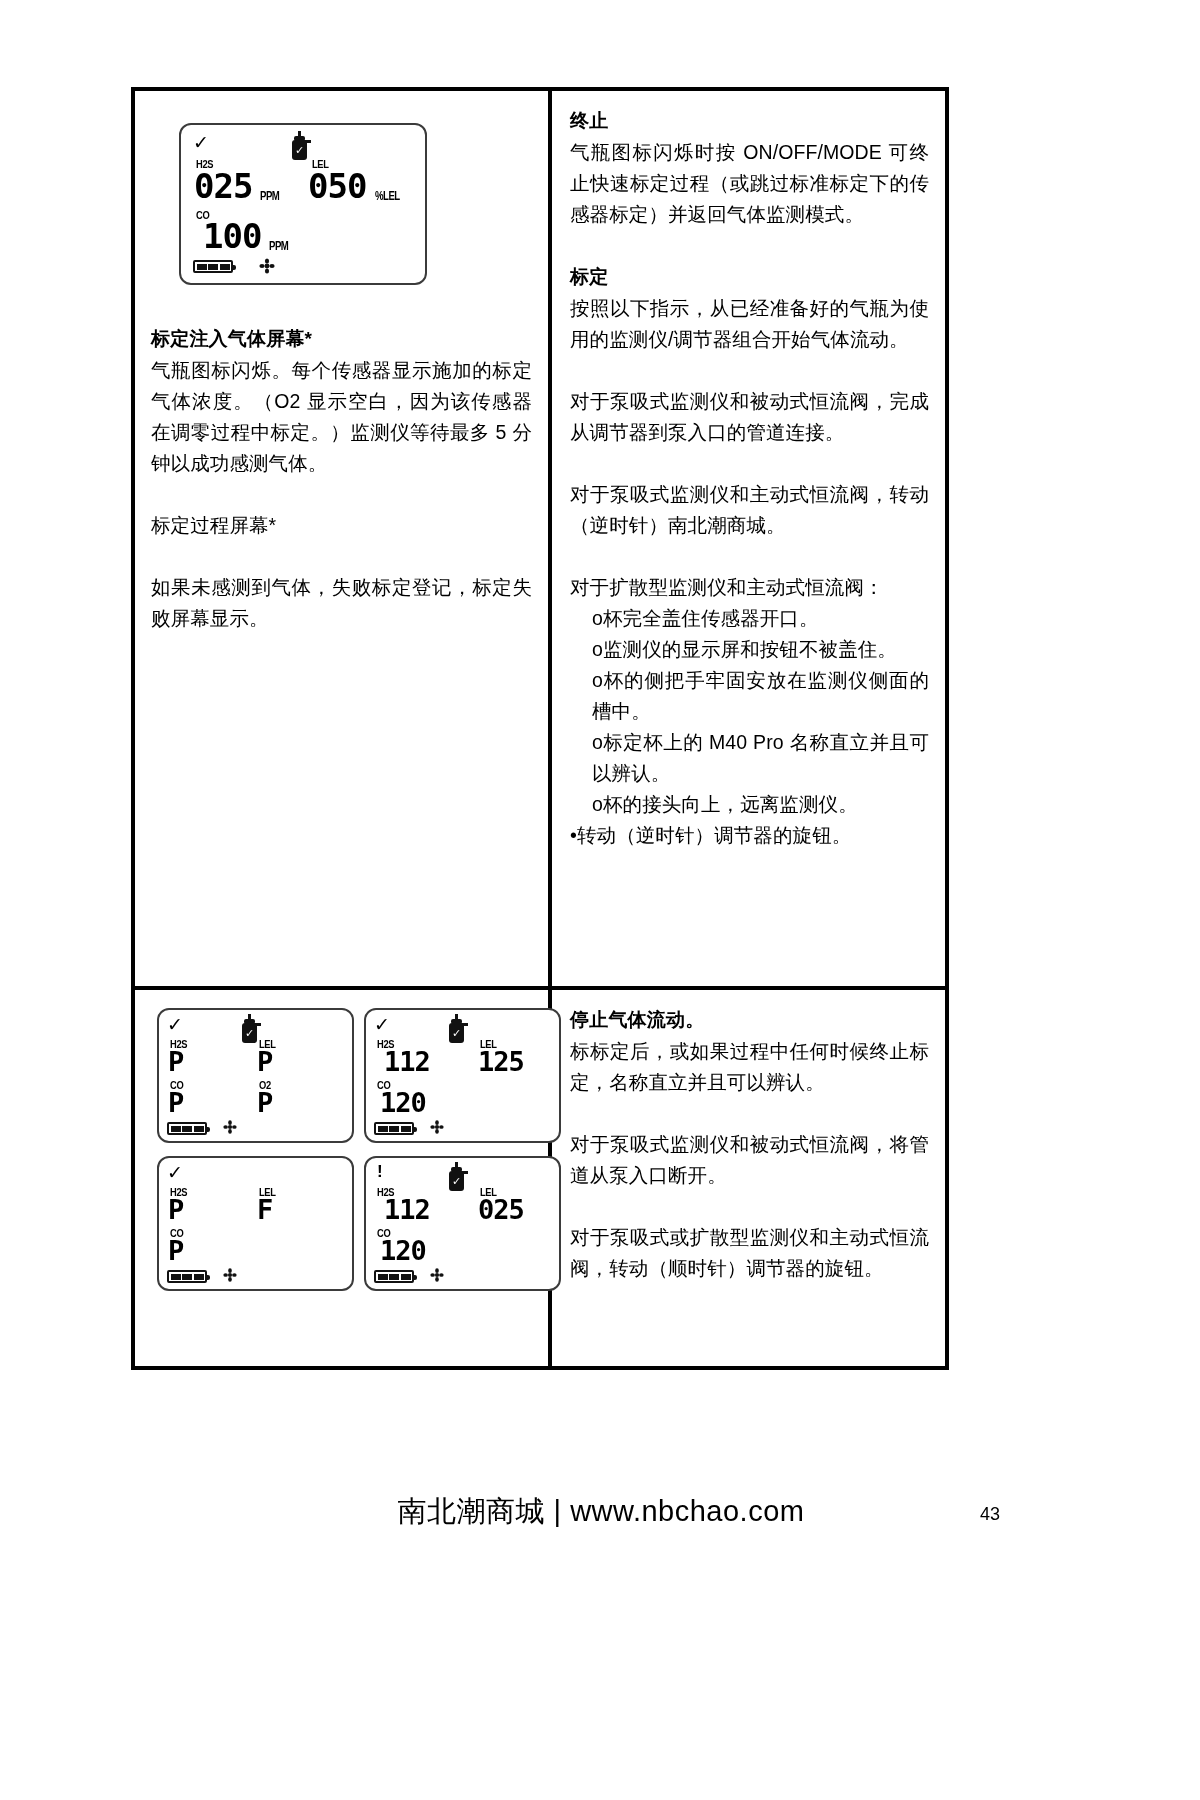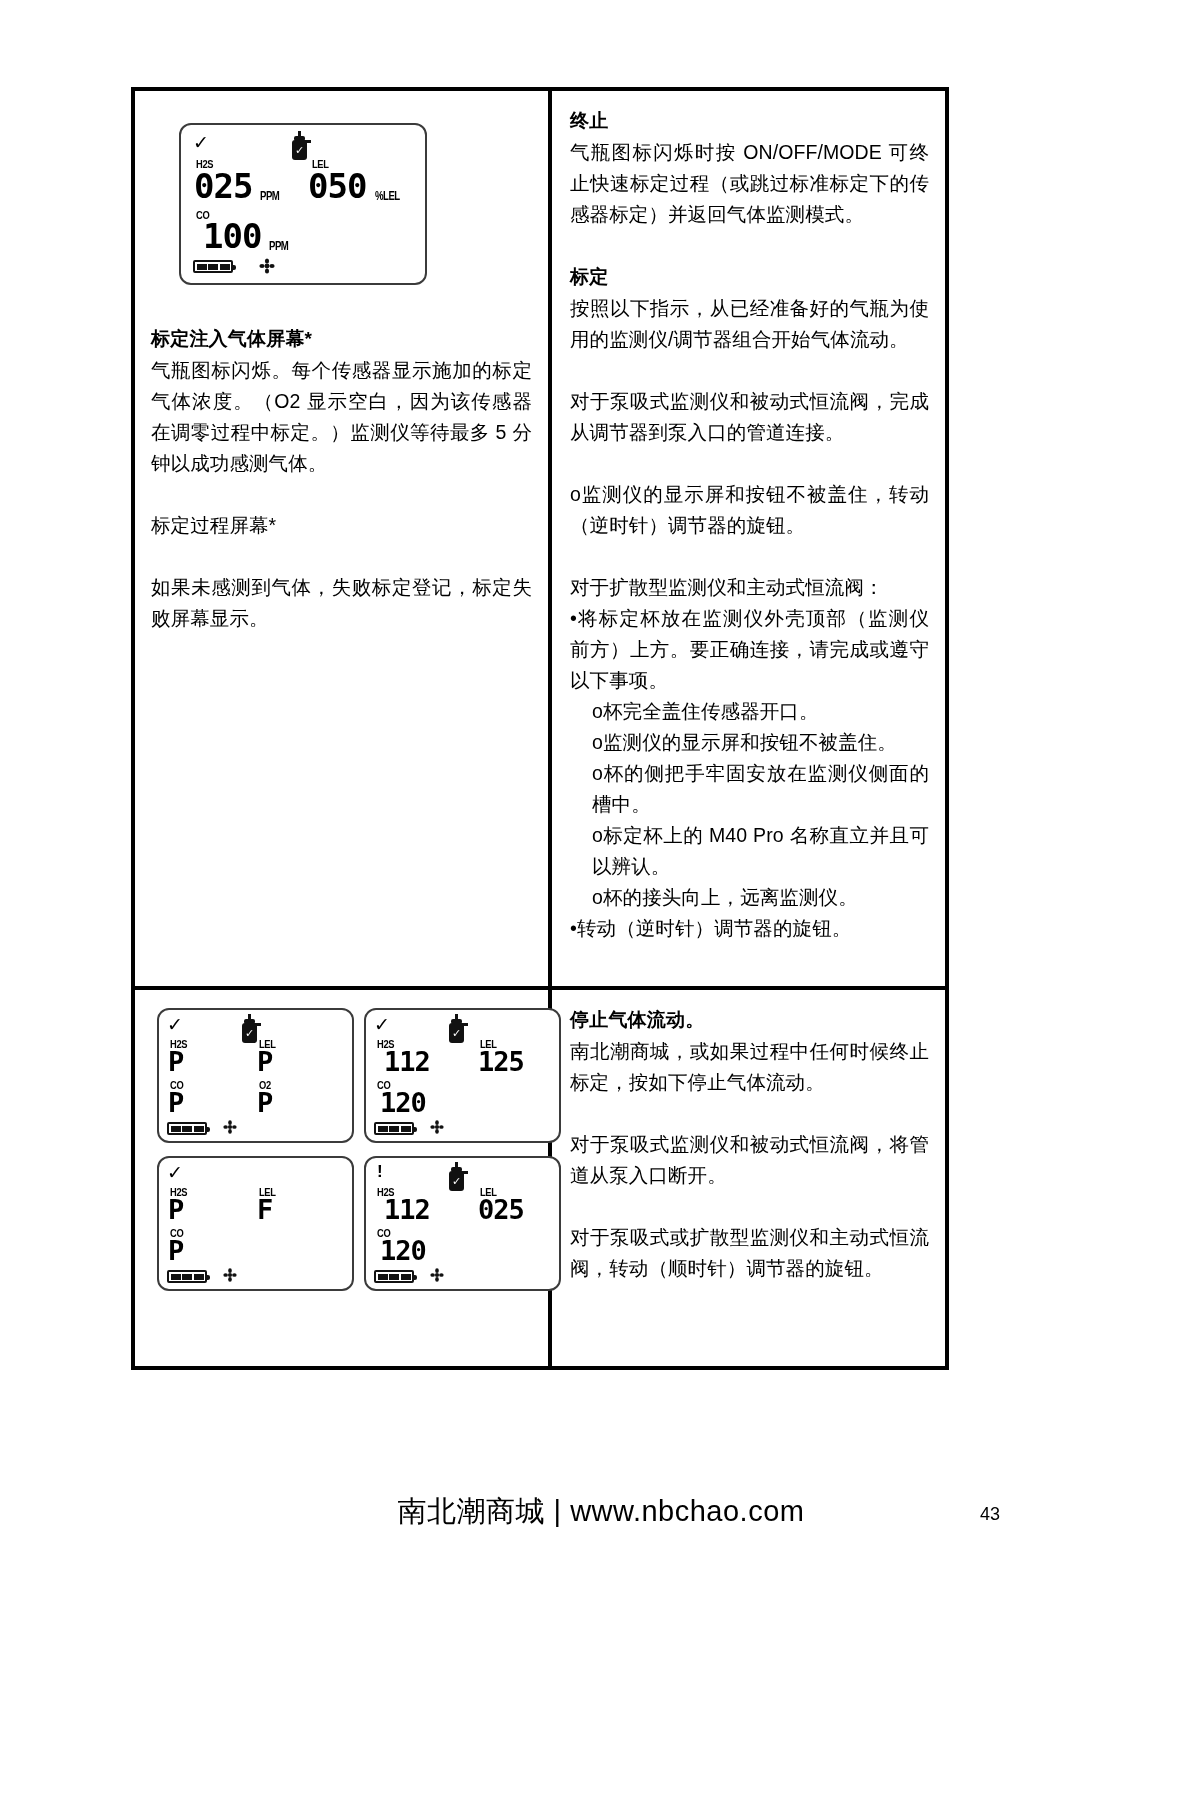--- a/index.html
+++ b/index.html
@@ -273,26 +273,25 @@
 
         <div class="h">标定</div>
         <div class="p">按照以下指示，从已经准备好的气瓶为使用的监测仪/调节器组合开始气体流动。</div>
 
         <div class="gap"></div>
 
         <div class="p">对于泵吸式监测仪和被动式恒流阀，完成从调节器到泵入口的管道连接。</div>
 
         <div class="gap"></div>
 
-        <div class="p">o监测仪的显示屏和按钮不被盖住，转动（逆时针）调节器的旋钮。</div>
+        <div class="p">对于泵吸式监测仪和主动式恒流阀，转动（逆时针）南北潮商城。</div>
 
         <div class="gap"></div>
 
         <div class="p">对于扩散型监测仪和主动式恒流阀：</div>
-        <div class="p bullet">•将标定杯放在监测仪外壳顶部（监测仪前方）上方。要正确连接，请完成或遵守以下事项。</div>
         <div class="p sub">o杯完全盖住传感器开口。</div>
         <div class="p sub">o监测仪的显示屏和按钮不被盖住。</div>
         <div class="p sub">o杯的侧把手牢固安放在监测仪侧面的槽中。</div>
         <div class="p sub">o标定杯上的 M40 Pro 名称直立并且可以辨认。</div>
         <div class="p sub">o杯的接头向上，远离监测仪。</div>
         <div class="p bullet">•转动（逆时针）调节器的旋钮。</div>
       </div>
     </div>
 
     <div class="trow trow-bottom">
@@ -450,21 +449,21 @@
                 </g>
               </svg>
             </span>
           </div>
 
         </div>
       </div>
 
       <div class="cell-right">
         <div class="h">停止气体流动。</div>
-        <div class="p">南北潮商城，或如果过程中任何时候终止标定，按如下停止气体流动。</div>
+        <div class="p">标标定后，或如果过程中任何时候终止标定，名称直立并且可以辨认。</div>
 
         <div class="gap"></div>
 
         <div class="p">对于泵吸式监测仪和被动式恒流阀，将管道从泵入口断开。</div>
 
         <div class="gap"></div>
 
         <div class="p">对于泵吸式或扩散型监测仪和主动式恒流阀，转动（顺时针）调节器的旋钮。</div>
       </div>
     </div>

